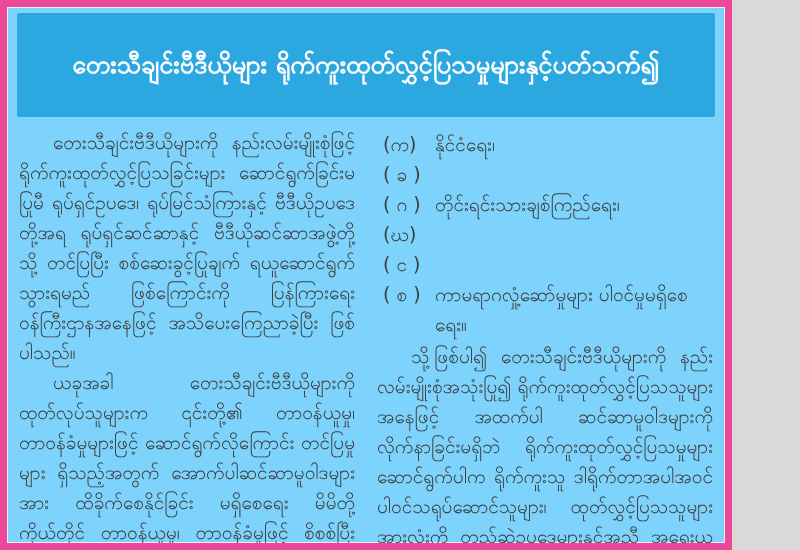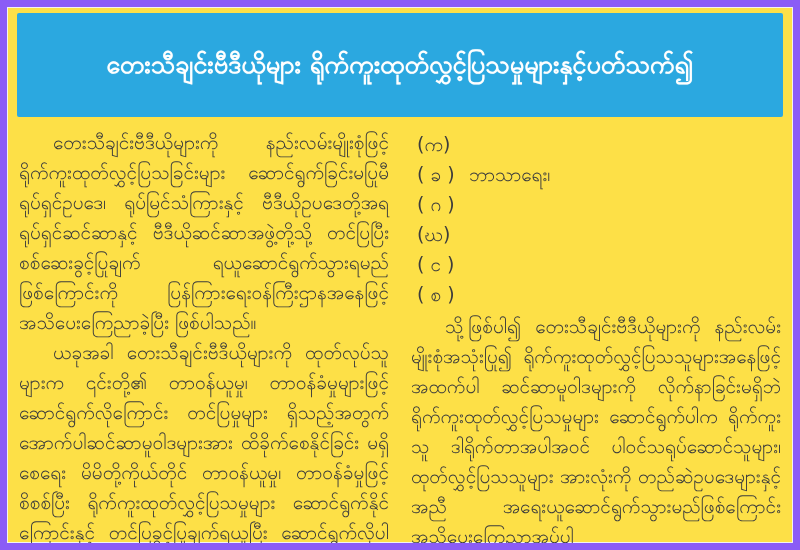--- a/index.html
+++ b/index.html
@@ -3,25 +3,25 @@
 <meta charset="utf-8">
 <style>
   html, body {
     margin: 0;
     padding: 0;
     background: #d9d9d9;
     font-family: "DejaVu Sans", sans-serif;
   }
   .page {
     position: relative;
-    width: 800px;
+    width: 732px;
     height: 550px;
     box-sizing: border-box;
-    background: #fde047;
-    border: 7px solid #8b5cf6;
+    background: #7dd3fc;
+    border: 7px solid #ec4899;
     box-shadow: inset 0 0 0 1px #f2f2f2;
     overflow: hidden;
   }
   .banner {
     margin: 6px 10px 0 10px;
     height: 104px;
     background: #2ba8e0;
     color: #ffffff;
     display: flex;
     flex-direction: column;
@@ -95,36 +95,38 @@
     <div class="col">
       <p class="para">တေးသီချင်းဗီဒီယိုများကို နည်းလမ်းမျိုးစုံဖြင့် ရိုက်ကူးထုတ်လွှင့်ပြသခြင်းများ ဆောင်ရွက်ခြင်းမပြုမီ ရုပ်ရှင်ဥပဒေ၊ ရုပ်မြင်သံကြားနှင့် ဗီဒီယိုဥပဒေတို့အရ ရုပ်ရှင်ဆင်ဆာနှင့် ဗီဒီယိုဆင်ဆာအဖွဲ့တို့သို့ တင်ပြပြီး စစ်ဆေးခွင့်ပြုချက် ရယူဆောင်ရွက်သွားရမည် ဖြစ်ကြောင်းကို ပြန်ကြားရေးဝန်ကြီးဌာနအနေဖြင့် အသိပေးကြေညာခဲ့ပြီး ဖြစ်ပါသည်။</p>
       <p class="para">ယခုအခါ တေးသီချင်းဗီဒီယိုများကို ထုတ်လုပ်သူများက ၎င်းတို့၏ တာဝန်ယူမှု၊ တာဝန်ခံမှုများဖြင့် ဆောင်ရွက်လိုကြောင်း တင်ပြမှုများ ရှိသည့်အတွက် အောက်ပါဆင်ဆာမူဝါဒများအား ထိခိုက်စေနိုင်ခြင်း မရှိစေရေး မိမိတို့ကိုယ်တိုင် တာဝန်ယူမှု၊ တာဝန်ခံမှုဖြင့် စိစစ်ပြီး ရိုက်ကူးထုတ်လွှင့်ပြသမှုများ ဆောင်ရွက်နိုင်ကြောင်းနှင့် တင်ပြခွင့်ပြုချက်ရယူပြီး ဆောင်ရွက်လိုပါကလည်း အမြန်ဆောင်ရွက်ပေးမည် ဖြစ်ပါကြောင်း အသိပေးကြေညာအပ်ပါသည်-</p>
     </div>
 
     <div class="col">
 
       <div class="cen-list">
         <div class="cen-row">
           <span class="cen-marker">(က)</span>
+          <span class="cen-text">နိုင်ငံရေး၊</span>
         </div>
         <div class="cen-row">
           <span class="cen-marker">( ခ )</span>
-          <span class="cen-text">ဘာသာရေး၊</span>
         </div>
         <div class="cen-row">
           <span class="cen-marker">( ဂ )</span>
+          <span class="cen-text">တိုင်းရင်းသားချစ်ကြည်ရေး၊</span>
         </div>
         <div class="cen-row">
           <span class="cen-marker">(ဃ)</span>
         </div>
         <div class="cen-row">
           <span class="cen-marker">( င )</span>
         </div>
         <div class="cen-row">
           <span class="cen-marker">( စ )</span>
+          <span class="cen-text">ကာမရာဂလှုံ့ဆော်မှုများ ပါဝင်မှုမရှိစေရေး။</span>
         </div>
       </div>
 
       <p class="para">သို့ဖြစ်ပါ၍ တေးသီချင်းဗီဒီယိုများကို နည်းလမ်းမျိုးစုံအသုံးပြု၍ ရိုက်ကူးထုတ်လွှင့်ပြသသူများအနေဖြင့် အထက်ပါ ဆင်ဆာမူဝါဒများကို လိုက်နာခြင်းမရှိဘဲ ရိုက်ကူးထုတ်လွှင့်ပြသမှုများ ဆောင်ရွက်ပါက ရိုက်ကူးသူ ဒါရိုက်တာအပါအဝင် ပါဝင်သရုပ်ဆောင်သူများ၊ ထုတ်လွှင့်ပြသသူများ အားလုံးကို တည်ဆဲဥပဒေများနှင့်အညီ အရေးယူဆောင်ရွက်သွားမည်ဖြစ်ကြောင်း အသိပေးကြေညာအပ်ပါ</p>
 
       <div class="closing-line">
         <span class="closing-word">သည်။</span>
         <span class="signature">ပြန်ကြားရေးဝန်ကြီးဌာန</span>
       </div>
 

